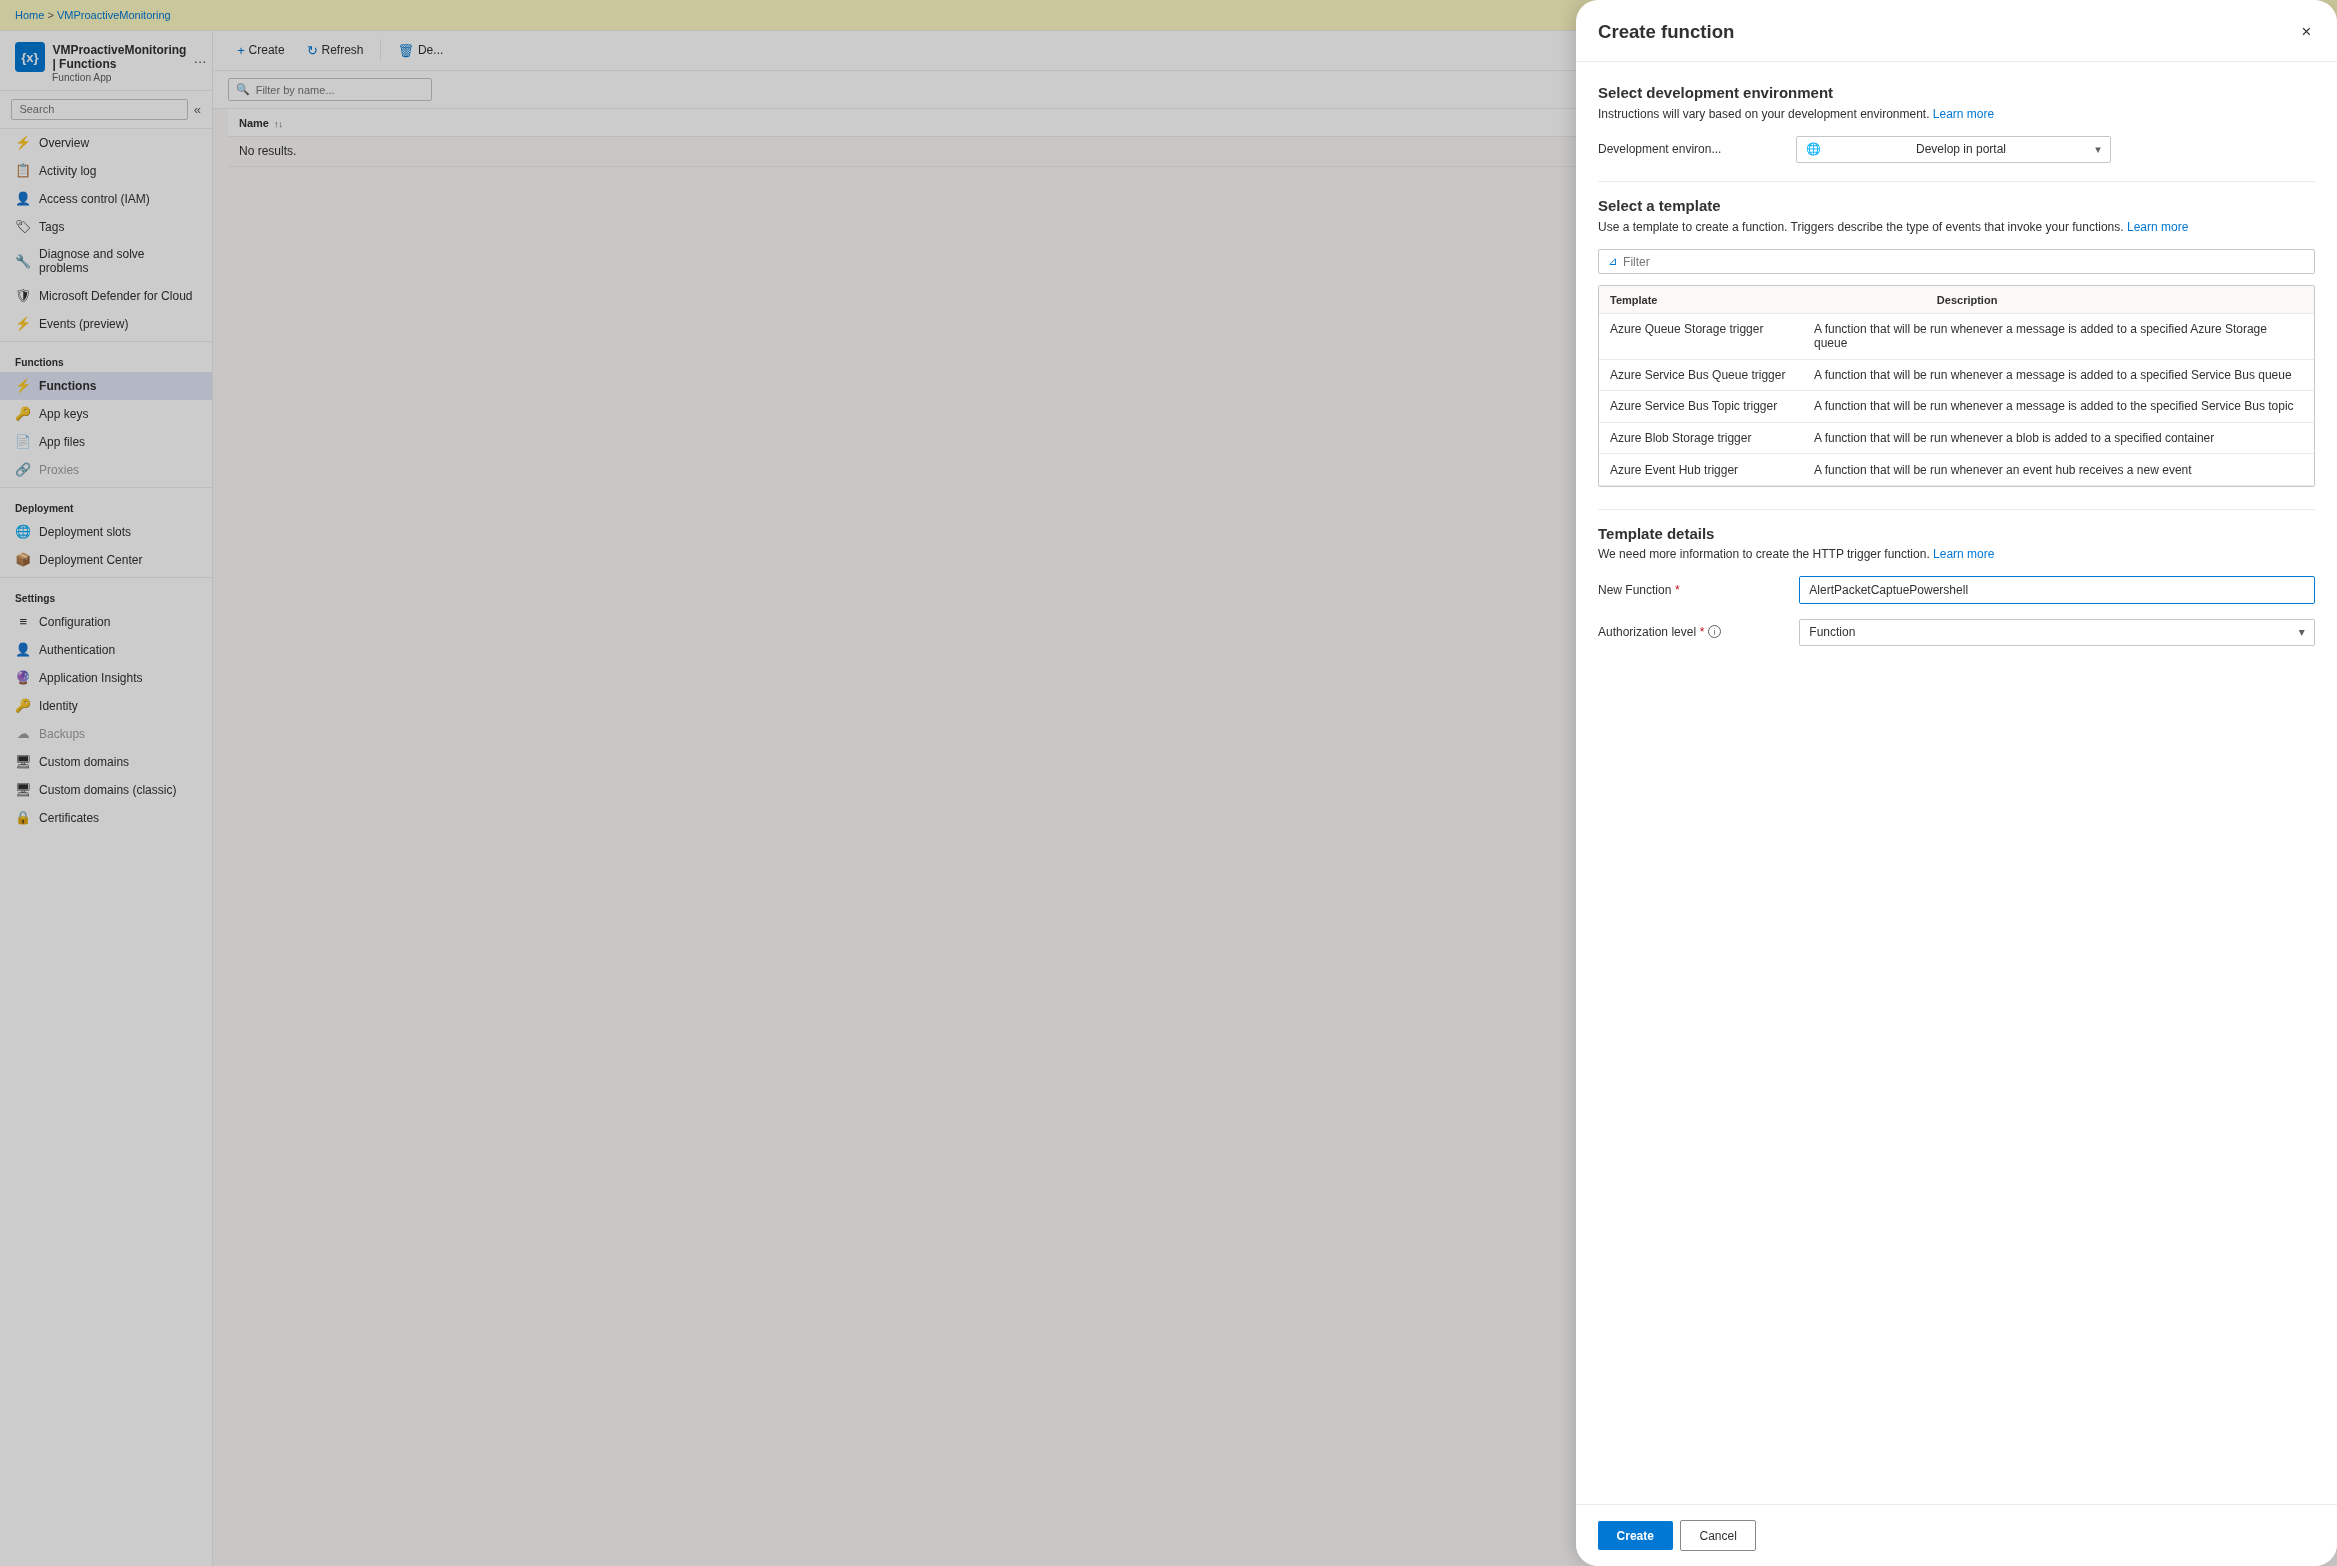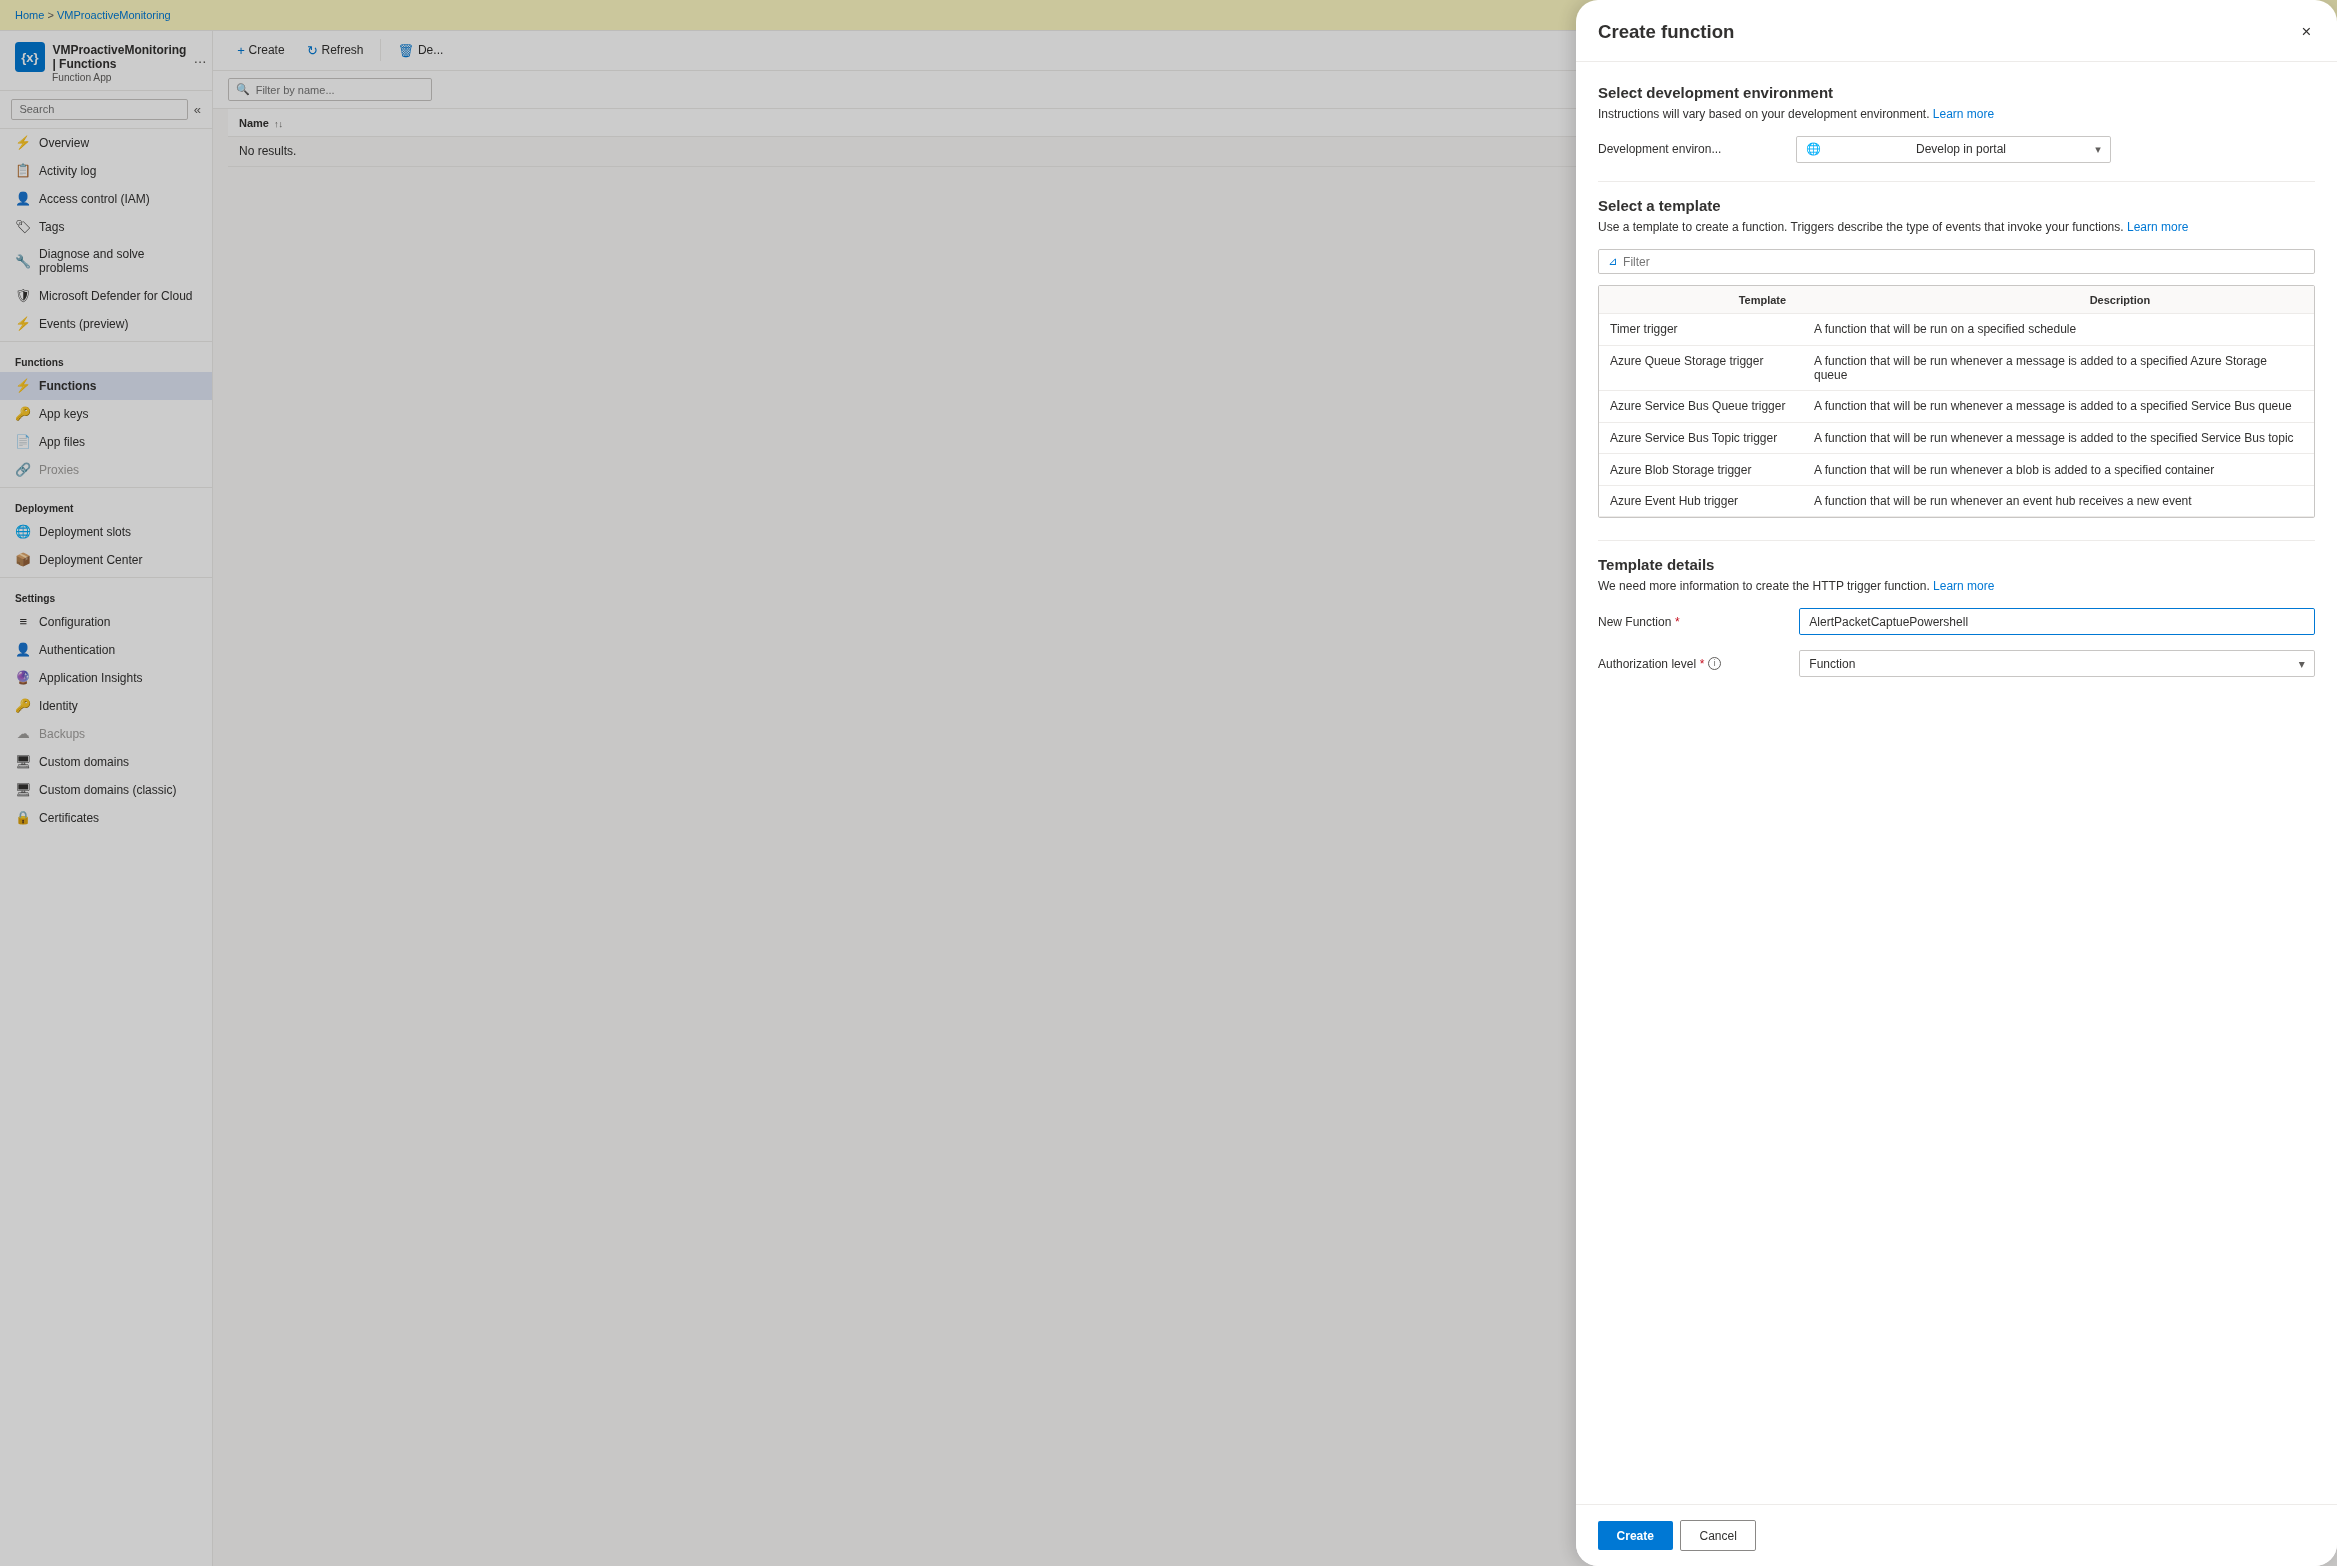--- a/index.html
+++ b/index.html
@@ -203,21 +203,21 @@
       border: 0.9px solid #c8c6c4;
       border-radius: 1.9px;
       padding: 4.6px 9.3px;
       width: 100%;
       margin-bottom: 11px;
     }
     .filter-input-panel input { border: none; outline: none; font-size: 12px; width: 100%; }
 
     .template-table { width: 100%; border-collapse: collapse; margin-bottom: 0; }
     .template-table th {
-      text-align: center; padding: 7.4px 11px;
+      text-align: left; padding: 7.4px 11px;
       border-bottom: 1.9px solid #edebe9;
       font-size: 11px; font-weight: 600; color: #323130;
       background: #faf9f8;
     }
     .template-table td {
       padding: 8.3px 11px;
       border-bottom: 0.9px solid #edebe9;
       font-size: 12px; color: #323130;
       vertical-align: top;
     }
@@ -518,24 +518,20 @@
           <thead>
             <tr>
               <th>Template</th>
               <th>Description</th>
             </tr>
           </thead>
         </table>
         <div class="template-scroll">
           <table class="template-table">
             <tbody id="template-tbody">
-                <tr>
-                  <td style="width: 204px;">Timer trigger</td>
-                  <td>A function that will be run on a specified schedule</td>
-                </tr>
                 <tr>
                   <td style="width: 204px;">Azure Queue Storage trigger</td>
                   <td>A function that will be run whenever a message is added to a specified Azure Storage queue</td>
                 </tr>
                 <tr>
                   <td style="width: 204px;">Azure Service Bus Queue trigger</td>
                   <td>A function that will be run whenever a message is added to a specified Service Bus queue</td>
                 </tr>
                 <tr>
                   <td style="width: 204px;">Azure Service Bus Topic trigger</td>

